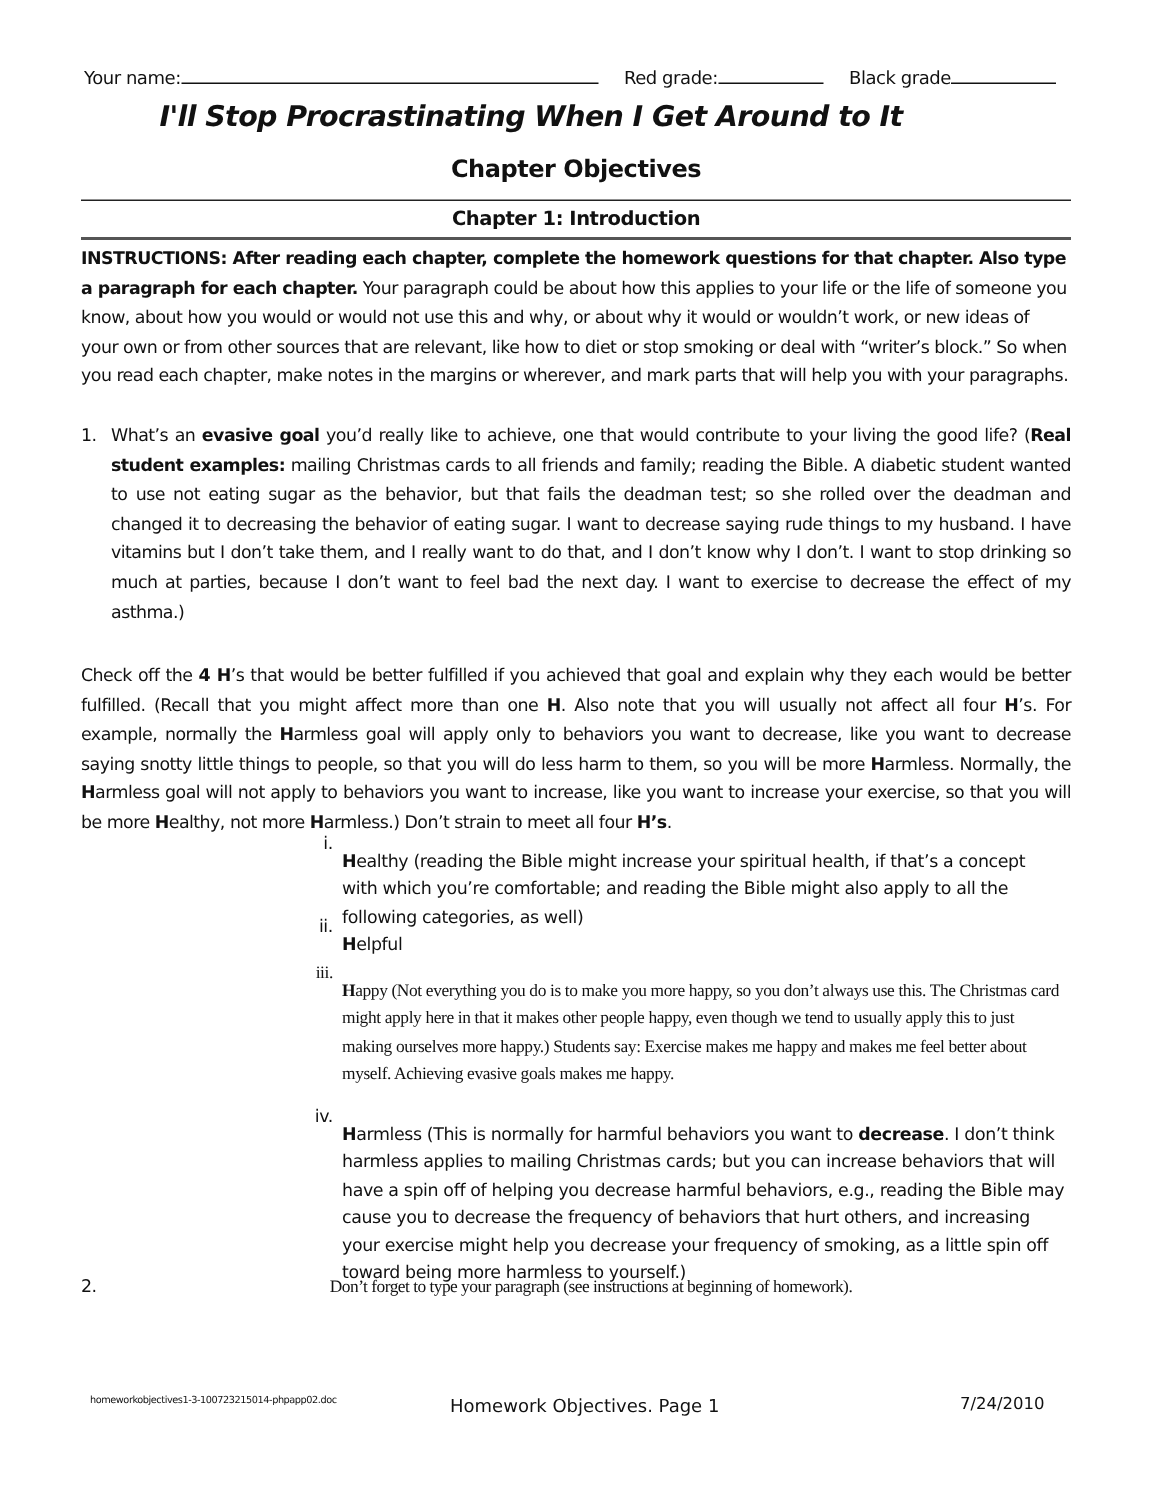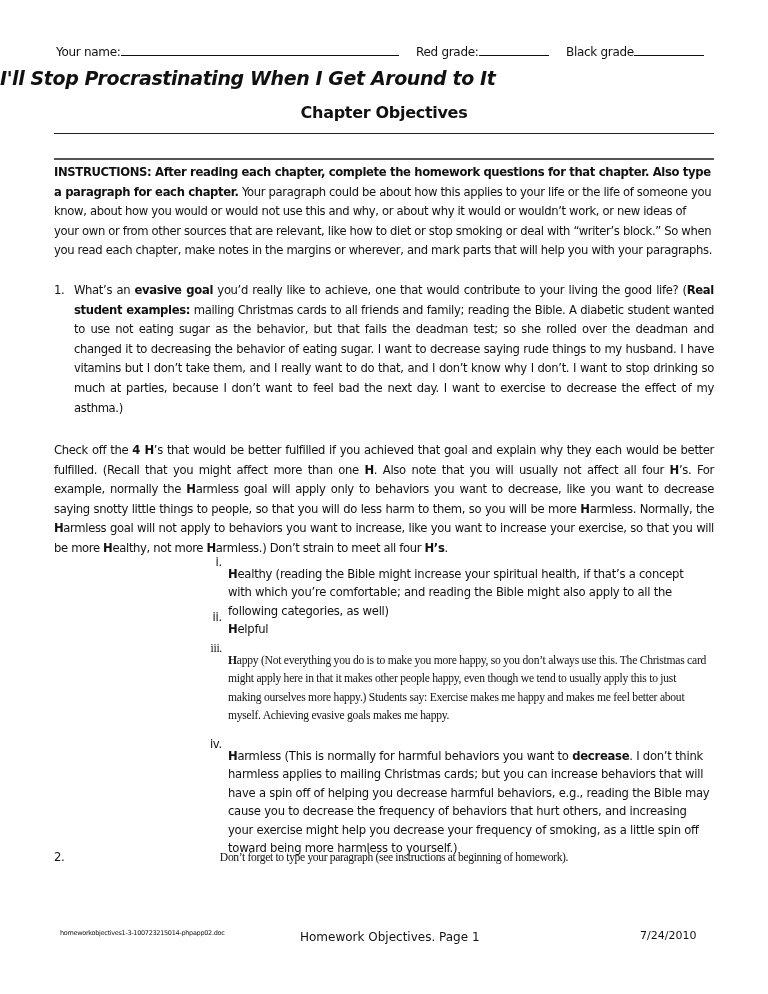--- a/index.html
+++ b/index.html
@@ -7,21 +7,21 @@
       width: 768px; height: 994px; position: relative; overflow: hidden;
       font-family: "DejaVu Sans", sans-serif; color: #111111;
     }
     .page { position: absolute; left: 0; top: 0; width: 768px; height: 994px; }
     .abs { position: absolute; white-space: nowrap; }
 
     .hdr-line { top: 43px; font-size: 12px; letter-spacing: -0.3px; }
     .blank { display: inline-block; border-bottom: 1px solid #111; height: 12px; vertical-align: baseline; }
 
     .title {
-      left: 0; width: 768px; top: 67px; 
+      left: 0; width: 768px; top: 67px; text-align: center;
       font-size: 19px; font-weight: bold; font-style: italic; letter-spacing: -0.4px;
       padding-left: 0px; box-sizing: border-box; padding-right: 60px;
     }
     .subtitle {
       left: 0; width: 768px; top: 103px; text-align: center;
       font-size: 16px; font-weight: bold; letter-spacing: -0.3px;
     }
     .rule { position: absolute; left: 54px; width: 660px; height: 1px; background: #222; }
     .rule.thick { height: 2px; background: #555; }
     .chapter {
@@ -60,20 +60,21 @@
     <span>Red grade:</span><span class="blank" style="width:70px;"></span>
   </div>
   <div class="abs hdr-line" style="left:566px;">
     <span>Black grade</span><span class="blank" style="width:70px;"></span>
   </div>
 
   <div class="abs title">I'll Stop Procrastinating When I Get Around to It</div>
   <div class="abs subtitle">Chapter Objectives</div>
 
   <div class="rule" style="top:133px;"></div>
+  <div class="abs chapter">Chapter 1: Introduction</div>
   <div class="rule thick" style="top:158px;"></div>
 
   <div class="para" style="top:163px;"><b>INSTRUCTIONS: After reading each chapter, complete the homework questions for that chapter. Also type a paragraph for each chapter.</b><span> Your paragraph could be about how this applies to your life or the life of someone you know, about how you would or would not use this and why, or about why it would or wouldn’t work, or new ideas of your own or from other sources that are relevant, like how to diet or stop smoking or deal with “writer’s block.”  So when you read each chapter, make notes in the margins or wherever, and mark parts that will help you with your paragraphs.</span></div>
 
   <div class="num-item" style="top:281px;">
     <span class="n">1.</span>
     <div class="body"><span>What’s an </span><b>evasive goal</b><span> you’d really like to achieve, one that would contribute to your living the good life? (</span><b>Real student examples:</b><span> mailing Christmas cards to all friends and family; reading the Bible. A diabetic student wanted to use not eating sugar as the behavior, but that fails the deadman test; so she rolled over the deadman and changed it to decreasing the behavior of eating sugar. I want to decrease saying rude things to my husband. I have vitamins but I don’t take them, and I really want to do that, and I don’t know why I don’t. I want to stop drinking so much at parties, because I don’t want to feel bad the next day. I want to exercise to decrease the effect of my asthma.)</span></div>
   </div>
 
   <div class="para justify" style="top:441px;"><span>Check off the </span><b>4 H</b><span>’s that would be better fulfilled if you achieved that goal and explain why they each would be better fulfilled. (Recall that you might affect more than one </span><b>H</b><span>. Also note that you will usually not affect all four </span><b>H</b><span>’s. For example, normally the </span><b>H</b><span>armless goal will apply only to behaviors you want to decrease, like you want to decrease saying snotty little things to people, so that you will do less harm to them, so you will be more </span><b>H</b><span>armless. Normally, the </span><b>H</b><span>armless goal will not apply to behaviors you want to increase, like you want to increase your exercise, so that you will be more </span><b>H</b><span>ealthy, not more </span><b>H</b><span>armless.) Don’t strain to meet all four </span><b>H’s</b><span>.</span></div>

